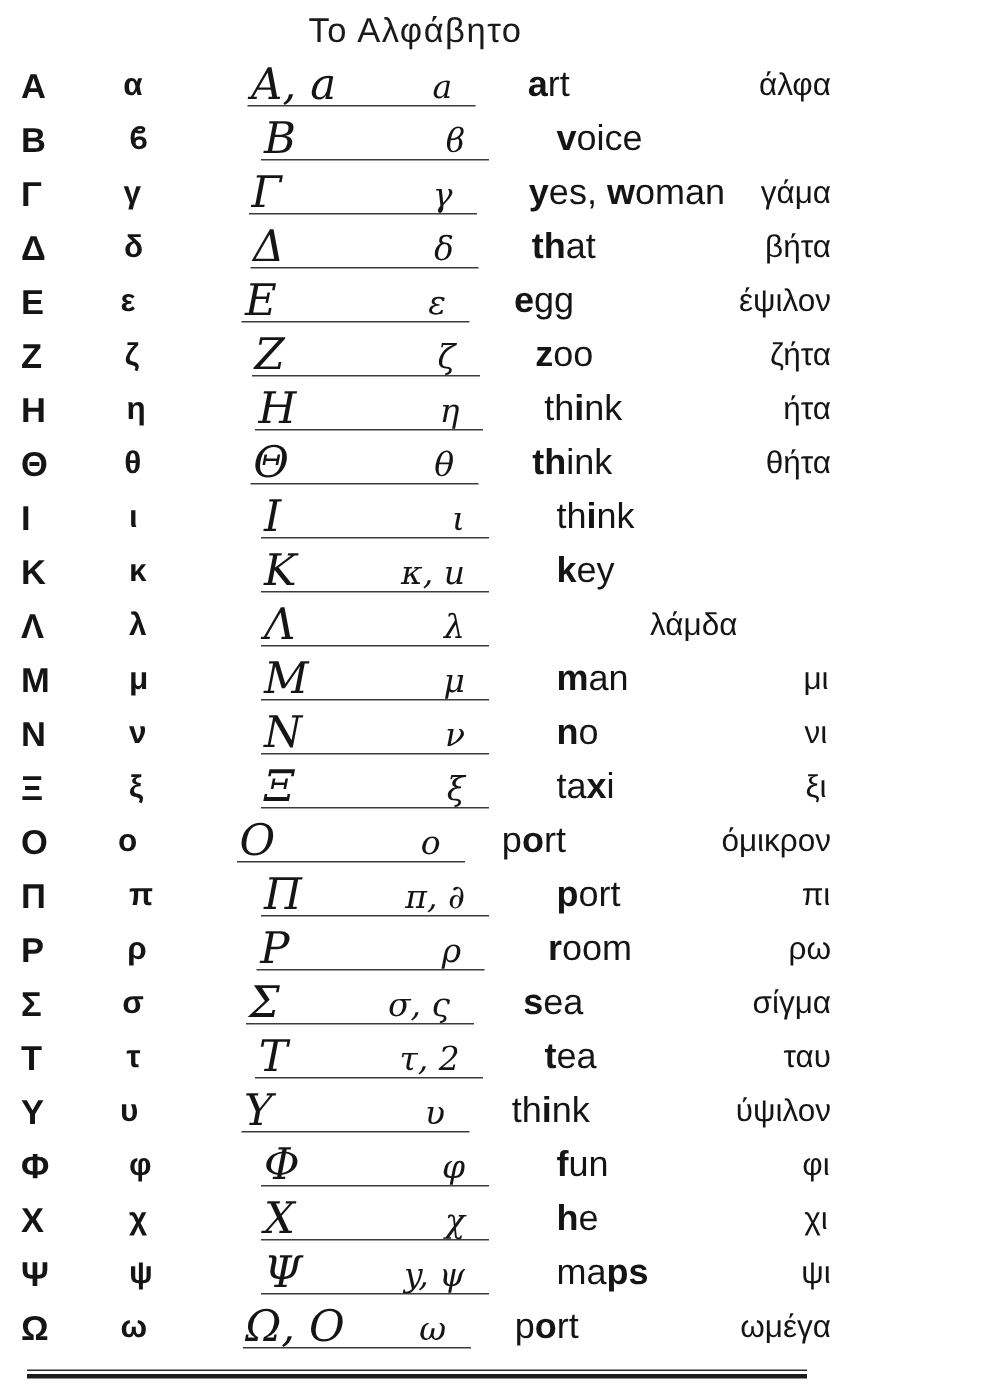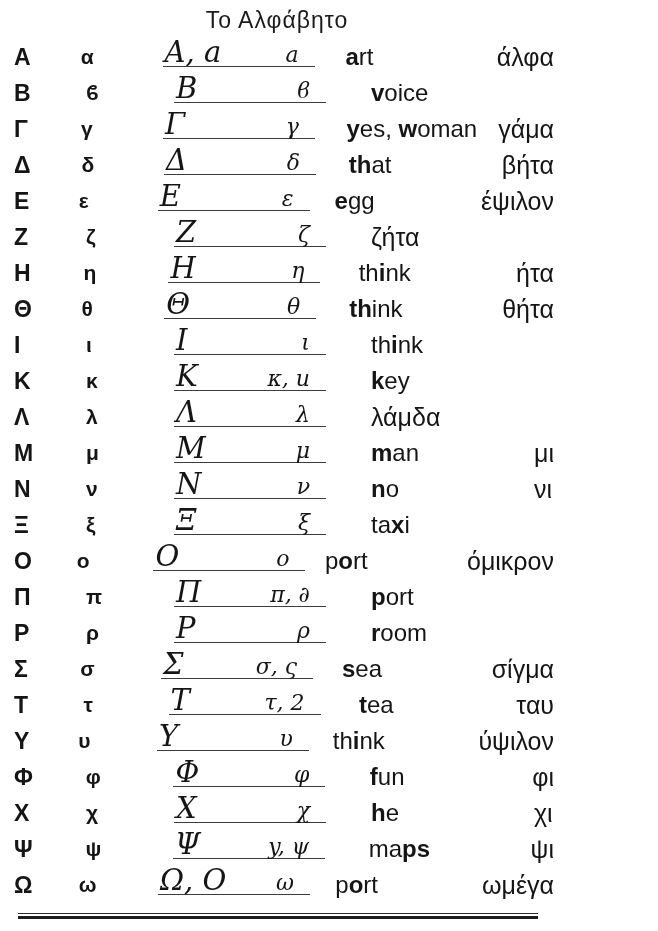--- a/index.html
+++ b/index.html
@@ -38,21 +38,21 @@
   .col-lower {
     width: 88px;
     font-size: 21px;
     font-weight: bold;
   }
 
   .col-script {
     width: 197px;
     height: 100%;
     display: flex;
-    align-items: flex-start;
+    align-items: flex-end;
   }
   .script-line {
     width: 152px;
     margin-bottom: 4px;
     border-bottom: 1.5px solid #3c3c3c;
     display: flex;
     justify-content: space-between;
     align-items: flex-end;
     font-family: "DejaVu Serif", serif;
     font-style: italic;
@@ -71,22 +71,23 @@
 
   .col-word {
     width: 163px;
     font-size: 24px;
     white-space: nowrap;
   }
   .col-word .b { font-weight: bold; }
 
   .col-name {
     flex: 1;
-    font-size: 25px;
+    font-size: 21px;
     white-space: nowrap;
+    text-align: center;
   }
 
   .bottom-rule {
     margin: 10px 16px 0 18px;
     border-top: 1.5px solid #2c2c2c;
     border-bottom: 3px solid #1d1d1d;
     height: 2px;
   }
 </style>
 </head>
@@ -162,20 +163,21 @@
 
   <div class="row">
     <div class="col-upper">Ζ</div>
     <div class="col-lower">ζ</div>
     <div class="col-script">
       <div class="script-line">
         <span class="script-caps">Ζ</span>
         <span class="script-lower">ζ</span>
       </div>
     </div>
+    <div class="col-word"><span class="b">z</span><span>oo</span></div>
     <div class="col-name">ζήτα</div>
   </div>
 
   <div class="row">
     <div class="col-upper">Η</div>
     <div class="col-lower">η</div>
     <div class="col-script">
       <div class="script-line">
         <span class="script-caps">Η</span>
         <span class="script-lower">η</span>
@@ -263,20 +265,21 @@
   <div class="row">
     <div class="col-upper">Ξ</div>
     <div class="col-lower">ξ</div>
     <div class="col-script">
       <div class="script-line">
         <span class="script-caps">Ξ</span>
         <span class="script-lower">ξ</span>
       </div>
     </div>
     <div class="col-word"><span>ta</span><span class="b">x</span><span>i</span></div>
+    <div class="col-name">ξι</div>
   </div>
 
   <div class="row">
     <div class="col-upper">Ο</div>
     <div class="col-lower">ο</div>
     <div class="col-script">
       <div class="script-line">
         <span class="script-caps">Ο</span>
         <span class="script-lower">ο</span>
       </div>
@@ -288,32 +291,34 @@
   <div class="row">
     <div class="col-upper">Π</div>
     <div class="col-lower">π</div>
     <div class="col-script">
       <div class="script-line">
         <span class="script-caps">Π</span>
         <span class="script-lower">π, ∂</span>
       </div>
     </div>
     <div class="col-word"><span class="b">p</span><span>ort</span></div>
+    <div class="col-name">πι</div>
   </div>
 
   <div class="row">
     <div class="col-upper">Ρ</div>
     <div class="col-lower">ρ</div>
     <div class="col-script">
       <div class="script-line">
         <span class="script-caps">Ρ</span>
         <span class="script-lower">ρ</span>
       </div>
     </div>
     <div class="col-word"><span class="b">r</span><span>oom</span></div>
+    <div class="col-name">ρω</div>
   </div>
 
   <div class="row">
     <div class="col-upper">Σ</div>
     <div class="col-lower">σ</div>
     <div class="col-script">
       <div class="script-line">
         <span class="script-caps">Σ</span>
         <span class="script-lower">σ, ς</span>
       </div>

